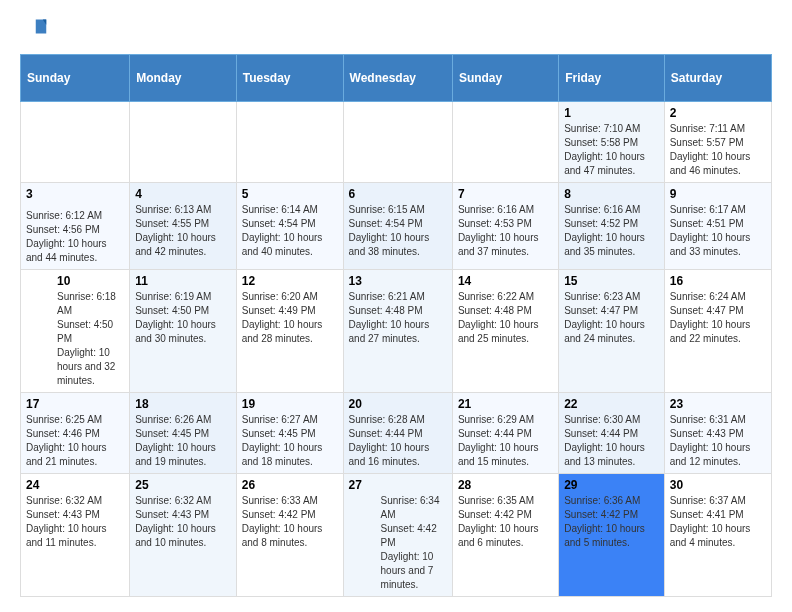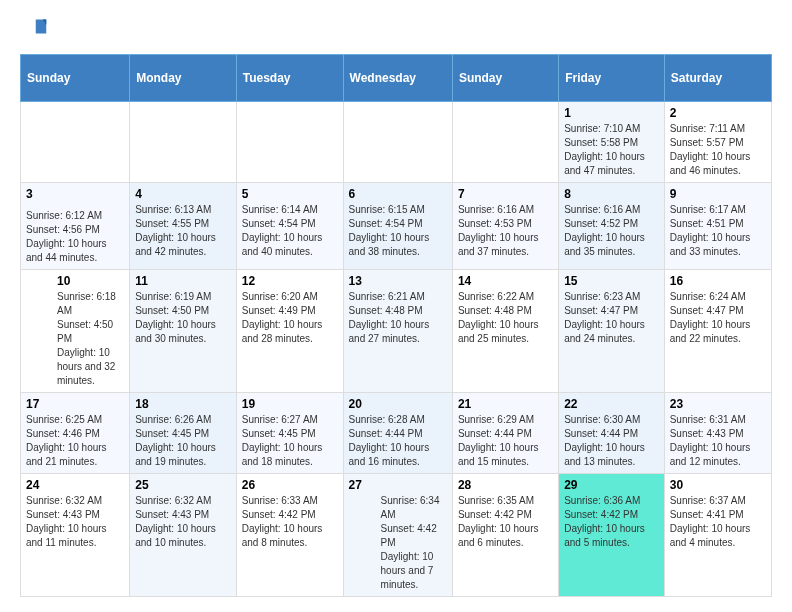--- a/index.html
+++ b/index.html
@@ -297,21 +297,21 @@
           <div class="day-info" style="white-space: pre-line; margin-left: 32px;">Sunrise: 6:34 AM
 Sunset: 4:42 PM
 Daylight: 10 hours and 7 minutes.</div>
         </td>
         <td style="background: rgb(255, 255, 255);">
           <span class="day-num">28</span>
           <div class="day-info" style="white-space: pre-line;">Sunrise: 6:35 AM
 Sunset: 4:42 PM
 Daylight: 10 hours and 6 minutes.</div>
         </td>
-        <td style="background: #5eead4;">
+        <td style="background: #3b82f6;">
           <span class="day-num">29</span>
           <div class="day-info" style="white-space: pre-line;">Sunrise: 6:36 AM
 Sunset: 4:42 PM
 Daylight: 10 hours and 5 minutes.</div>
         </td>
         <td style="background: rgb(255, 255, 255);">
           <span class="day-num">30</span>
           <div class="day-info" style="white-space: pre-line;">Sunrise: 6:37 AM
 Sunset: 4:41 PM
 Daylight: 10 hours and 4 minutes.</div>

